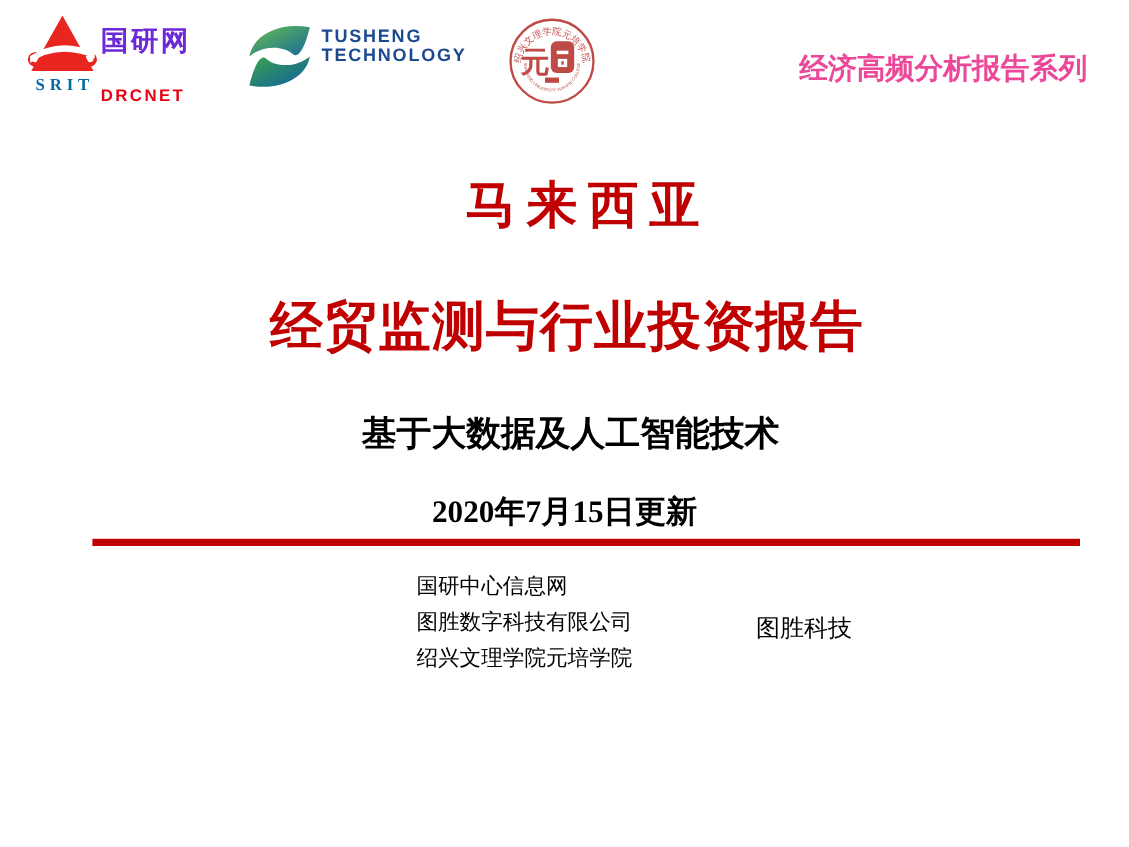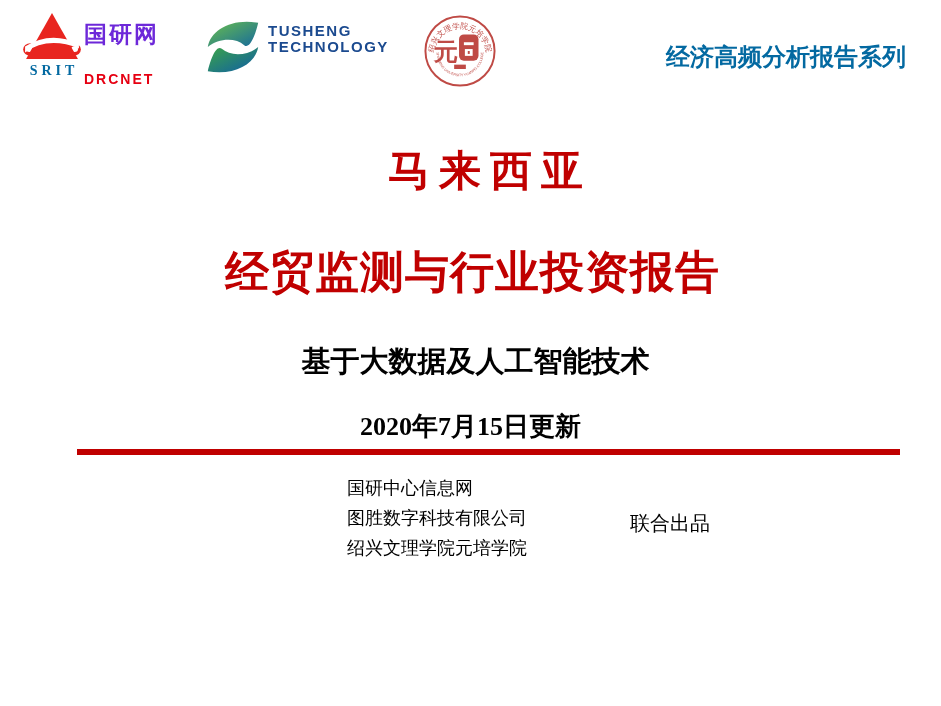--- a/index.html
+++ b/index.html
@@ -26,21 +26,21 @@
     font-size:14px; line-height:21px; letter-spacing:2px; color:#e60012; margin-top:16px;
   }
   .ts-icon { position:absolute; left:205px; top:17px; }
   .ts-block { position:absolute; left:268px; top:21px; font-family:"Liberation Sans", sans-serif; }
   .ts-cn { font-size:25px; line-height:26px; font-weight:bold; color:#2157a4; letter-spacing:2px; }
   .ts-en1 { font-size:15px; line-height:16px; font-weight:800; color:#1b4a8f; letter-spacing:1.5px; margin-top:2px; }
   .ts-en2 { font-size:15px; line-height:16px; font-weight:800; color:#1b4a8f; letter-spacing:1.5px; }
   .seal-logo { position:absolute; left:423px; top:14px; }
   .series-title {
     position:absolute; right:35px; top:41px;
-    font-size:24px; font-weight:bold; color:#0369a1;
+    font-size:24px; font-weight:bold; color:#ec4899;
   }
 
   
   .title-line1 {
     position:absolute; top:143px; left:15px; width:100%; text-align:center;
     font-family:"Liberation Sans", sans-serif; font-weight:bold;
     font-size:42px; color:#c00000; letter-spacing:9px; text-indent:9px;
   }
   .title-line2 {
     position:absolute; top:243px; left:2px; width:100%; text-align:center;
@@ -149,16 +149,16 @@
   <div class="subtitle">基于大数据及人工智能技术</div>
   <div class="update-date">2020年7月15日更新</div>
 
   <div class="divider"></div>
 
   <div class="producers">
     <div>国研中心信息网</div>
     <div>图胜数字科技有限公司</div>
     <div>绍兴文理学院元培学院</div>
   </div>
-  <div class="joint-label">联合出品</div>
+  <div class="joint-label">图胜科技</div>
 
 
 </div>
 
 </body></html>

